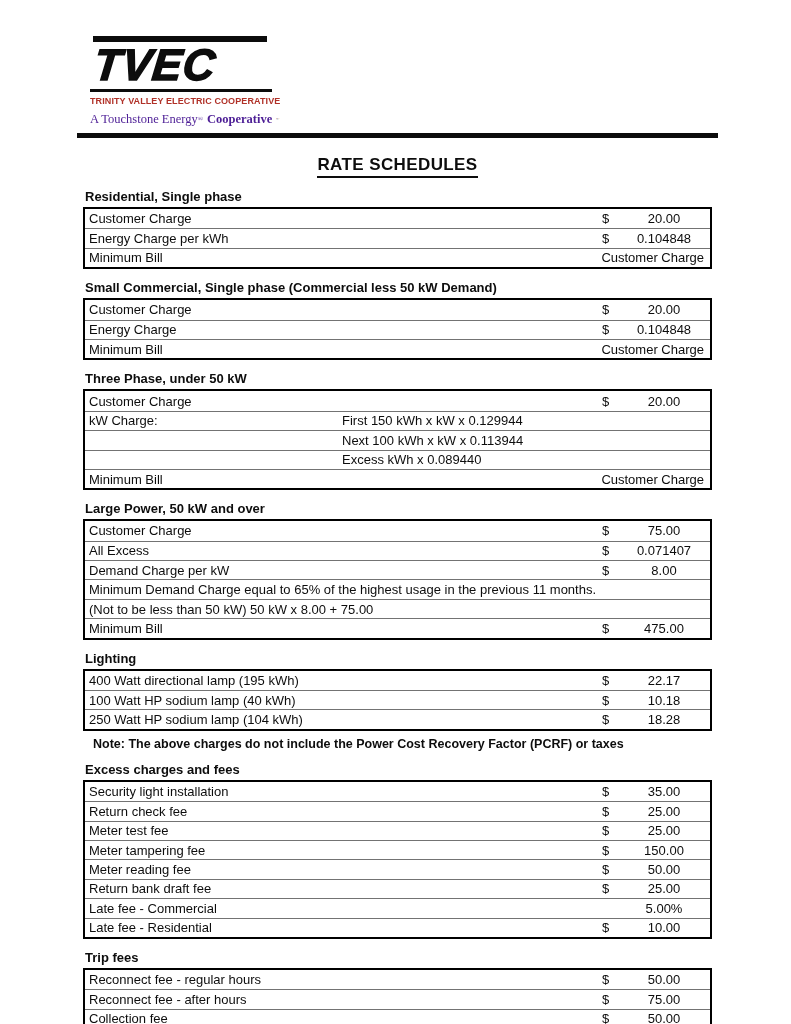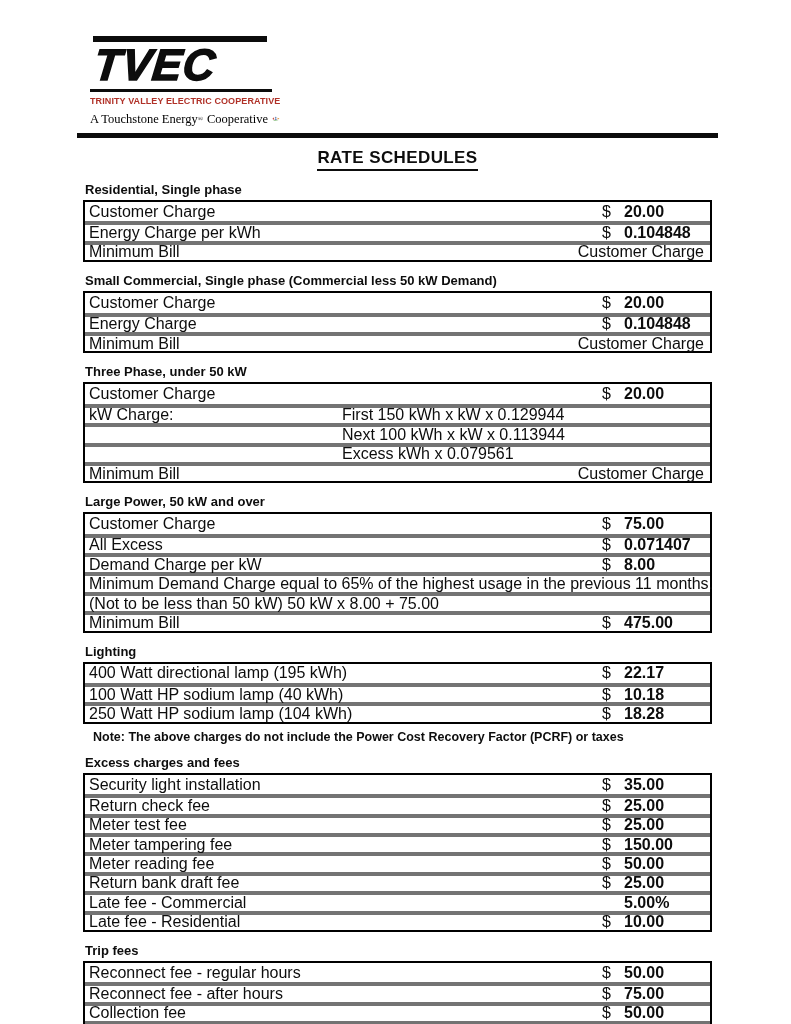--- a/index.html
+++ b/index.html
@@ -19,45 +19,45 @@
   .logo-text {
     font-size: 44px; font-weight: bold; font-style: italic;
     letter-spacing: 1px; line-height: 46px; padding-left: 2px;
     transform: skewX(-6deg); transform-origin: left bottom;
     -webkit-text-stroke: 1.5px #0c0c0c;
   }
   .logo-underline { height: 3px; background: #0c0c0c; width: 182px; margin-top: 1px; }
   .logo-company { font-size: 9px; font-weight: bold; letter-spacing: 0.1px; margin-top: 4px; white-space: nowrap; }
   .logo-tagline {
     font-family: "Liberation Serif", serif;
-    font-size: 12.5px; color: #000000; margin-top: 3px;
+    font-size: 12.5px; color: #4c1d95; margin-top: 3px;
     display: flex; align-items: center; white-space: nowrap;
   }
   .logo-tagline sup { font-size: 7px; line-height: 1; }
-  .logo-tagline .suffix { margin-left: 4px; }
+  .logo-tagline .suffix { margin-left: 4px; font-weight: bold; }
   .ts-icon { margin-left: 4px; }
 
   
   .rule { height: 5px; background: #0c0c0c; margin: 4px -6px 0 -6px; }
-  .title-wrap { text-align: center; margin-top: 10px; }
+  .title-wrap { text-align: center; margin-top: 17px; }
   .title {
     display: inline-block; font-size: 17px; font-weight: bold;
     letter-spacing: 0.4px; border-bottom: 2px solid #0d0d0d; padding-bottom: 1px;
   }
 
   
   .section-heading { font-size: 13px; font-weight: bold; margin: 11px 0 3px 2px; }
   .tbl { border: 2px solid #000; background: #fff; }
-  .row { display: flex; align-items: center; height: 19.4px; padding: 0 6px 0 4px; font-size: 16px; }
-  .row + .row { border-top: 4px solid #737373; }
+  .row { display: flex; align-items: center; height: 19.4px; padding: 0 6px 0 4px; font-size: 13px; }
+  .row + .row { border-top: 1px solid #737373; }
   .cell-label { flex: 1 1 auto; white-space: nowrap; overflow: hidden; }
   .cell-label.fixed { flex: 0 0 253px; }
   .cell-mid { flex: 1 1 auto; white-space: nowrap; }
   .cell-cur { flex: 0 0 22px; text-align: left; }
-  .cell-val { flex: 0 0 80px; text-align: left; font-weight: bold; }
+  .cell-val { flex: 0 0 80px; text-align: center; }
   .cell-wide { flex: 0 0 140px; text-align: right; white-space: nowrap; }
   .cell-full { flex: 1 1 auto; white-space: nowrap; }
 
   .pcrf-note { font-size: 12.5px; font-weight: bold; margin: 6px 0 0 10px; }
 </style>
 </head>
 <body>
 
 <div class="page">
 
@@ -136,21 +136,21 @@
           <div class="row">
             <div class="cell-label fixed">kW Charge:</div>
             <div class="cell-mid">First 150 kWh x kW x 0.129944</div>
           </div>
           <div class="row">
             <div class="cell-label fixed"></div>
             <div class="cell-mid">Next 100 kWh x kW x 0.113944</div>
           </div>
           <div class="row">
             <div class="cell-label fixed"></div>
-            <div class="cell-mid">Excess kWh x 0.079561</div>
+            <div class="cell-mid">Excess kWh x 0.089440</div>
           </div>
           <div class="row">
             <div class="cell-label">Minimum Bill</div>
             <div class="cell-wide">Customer Charge</div>
           </div>
         </div>
       </section>
       <section>
         <div class="section-heading">Large Power, 50 kW and over</div>
         <div class="tbl">

